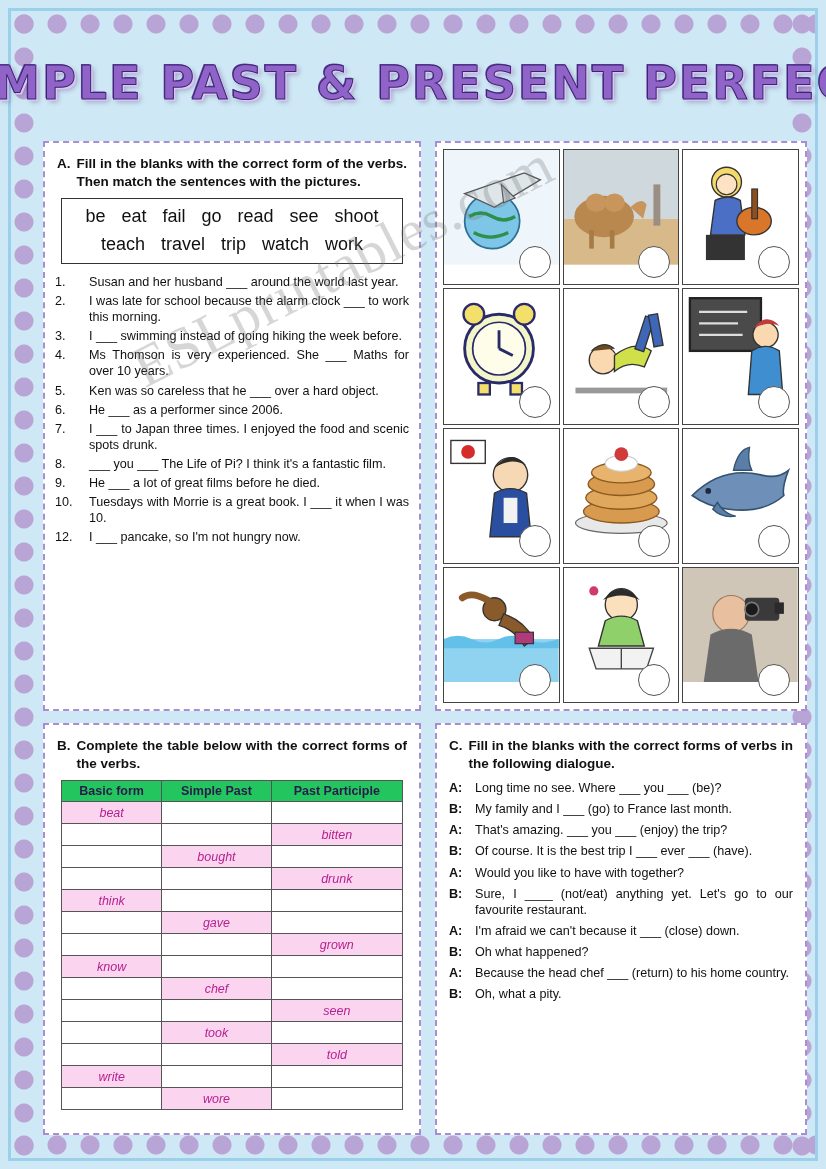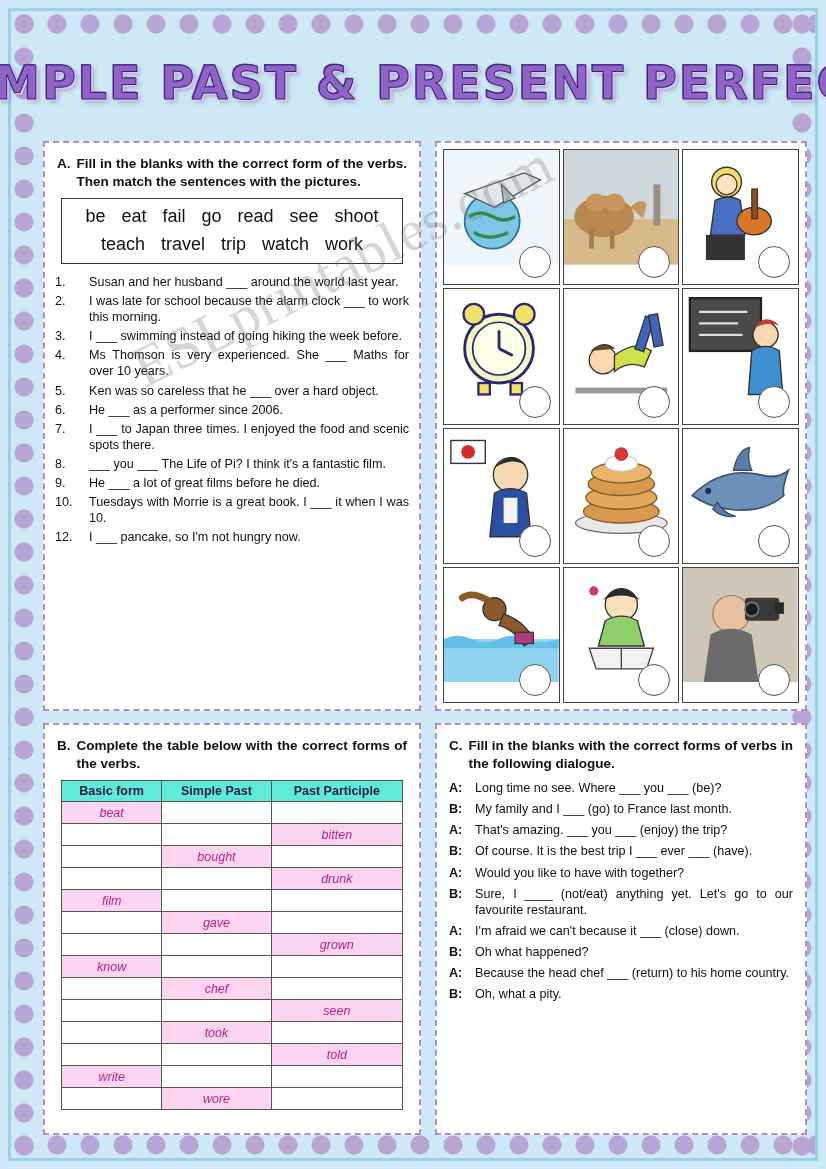--- a/index.html
+++ b/index.html
@@ -127,21 +127,21 @@
   }
 
   
   table.verbtab{
     border-collapse:collapse;
     width:calc(100% - 12px);
     margin:2px 6px 0 6px;
     font-size:12.5px;
   }
   table.verbtab th{
-    background:#5eead4;
+    background:#22c55e;
     color:#2b1b4a;
     border:1px solid #555;
     font-weight:bold;
     padding:3px 2px;
     font-size:12.5px;
   }
   table.verbtab td{
     border:1px solid #555;
     height:19px;
     padding:1px 4px;
@@ -231,21 +231,21 @@
       <li>
           <span class="num">5.</span>
           <span class="s">Ken was so careless that he ___ over a hard object.</span>
         </li>
       <li>
           <span class="num">6.</span>
           <span class="s">He ___ as a performer since 2006.</span>
         </li>
       <li>
           <span class="num">7.</span>
-          <span class="s">I ___ to Japan three times. I enjoyed the food and scenic spots there.</span>
+          <span class="s">I ___ to Japan three times. I enjoyed the food and scenic spots drunk.</span>
         </li>
       <li>
           <span class="num">8.</span>
           <span class="s">___ you ___ The Life of Pi? I think it's a fantastic film.</span>
         </li>
       <li>
           <span class="num">9.</span>
           <span class="s">He ___ a lot of great films before he died.</span>
         </li>
       <li>
@@ -452,21 +452,21 @@
             <td></td>
             <td class="fill">bought</td>
             <td></td>
           </tr>
         <tr>
             <td></td>
             <td></td>
             <td class="fill">drunk</td>
           </tr>
         <tr>
-            <td class="fill">film</td>
+            <td class="fill">think</td>
             <td></td>
             <td></td>
           </tr>
         <tr>
             <td></td>
             <td class="fill">gave</td>
             <td></td>
           </tr>
         <tr>
             <td></td>

